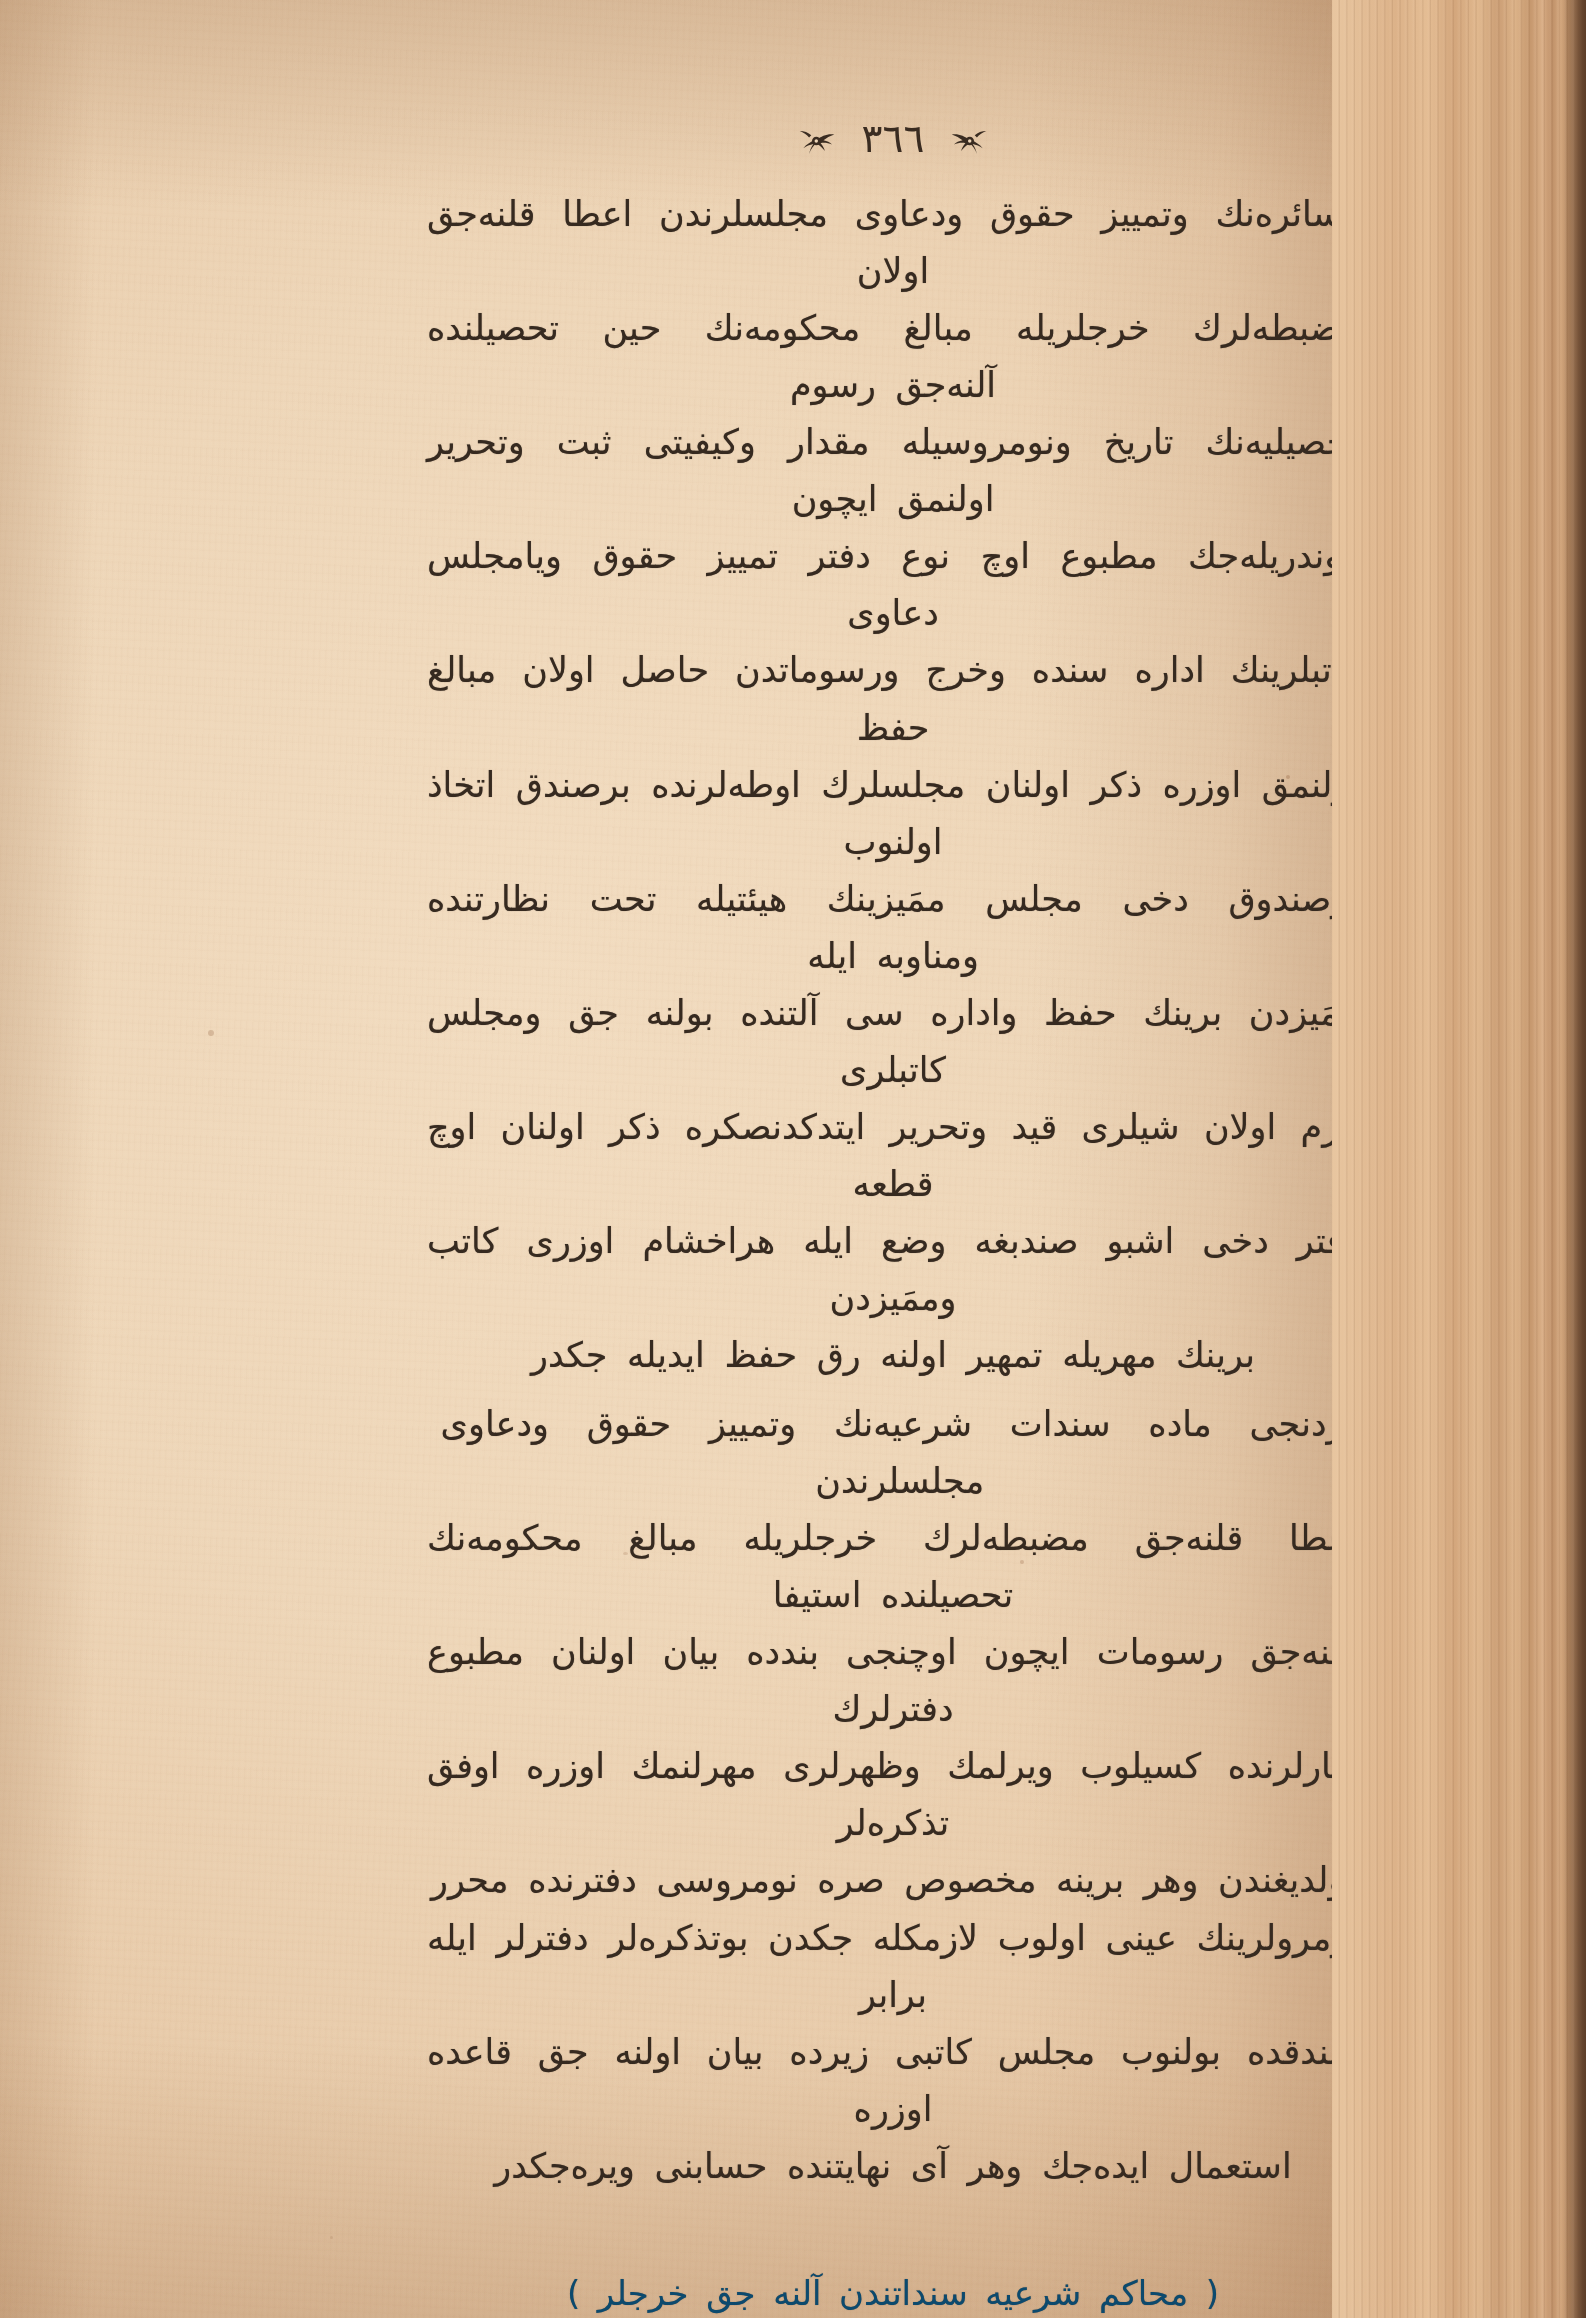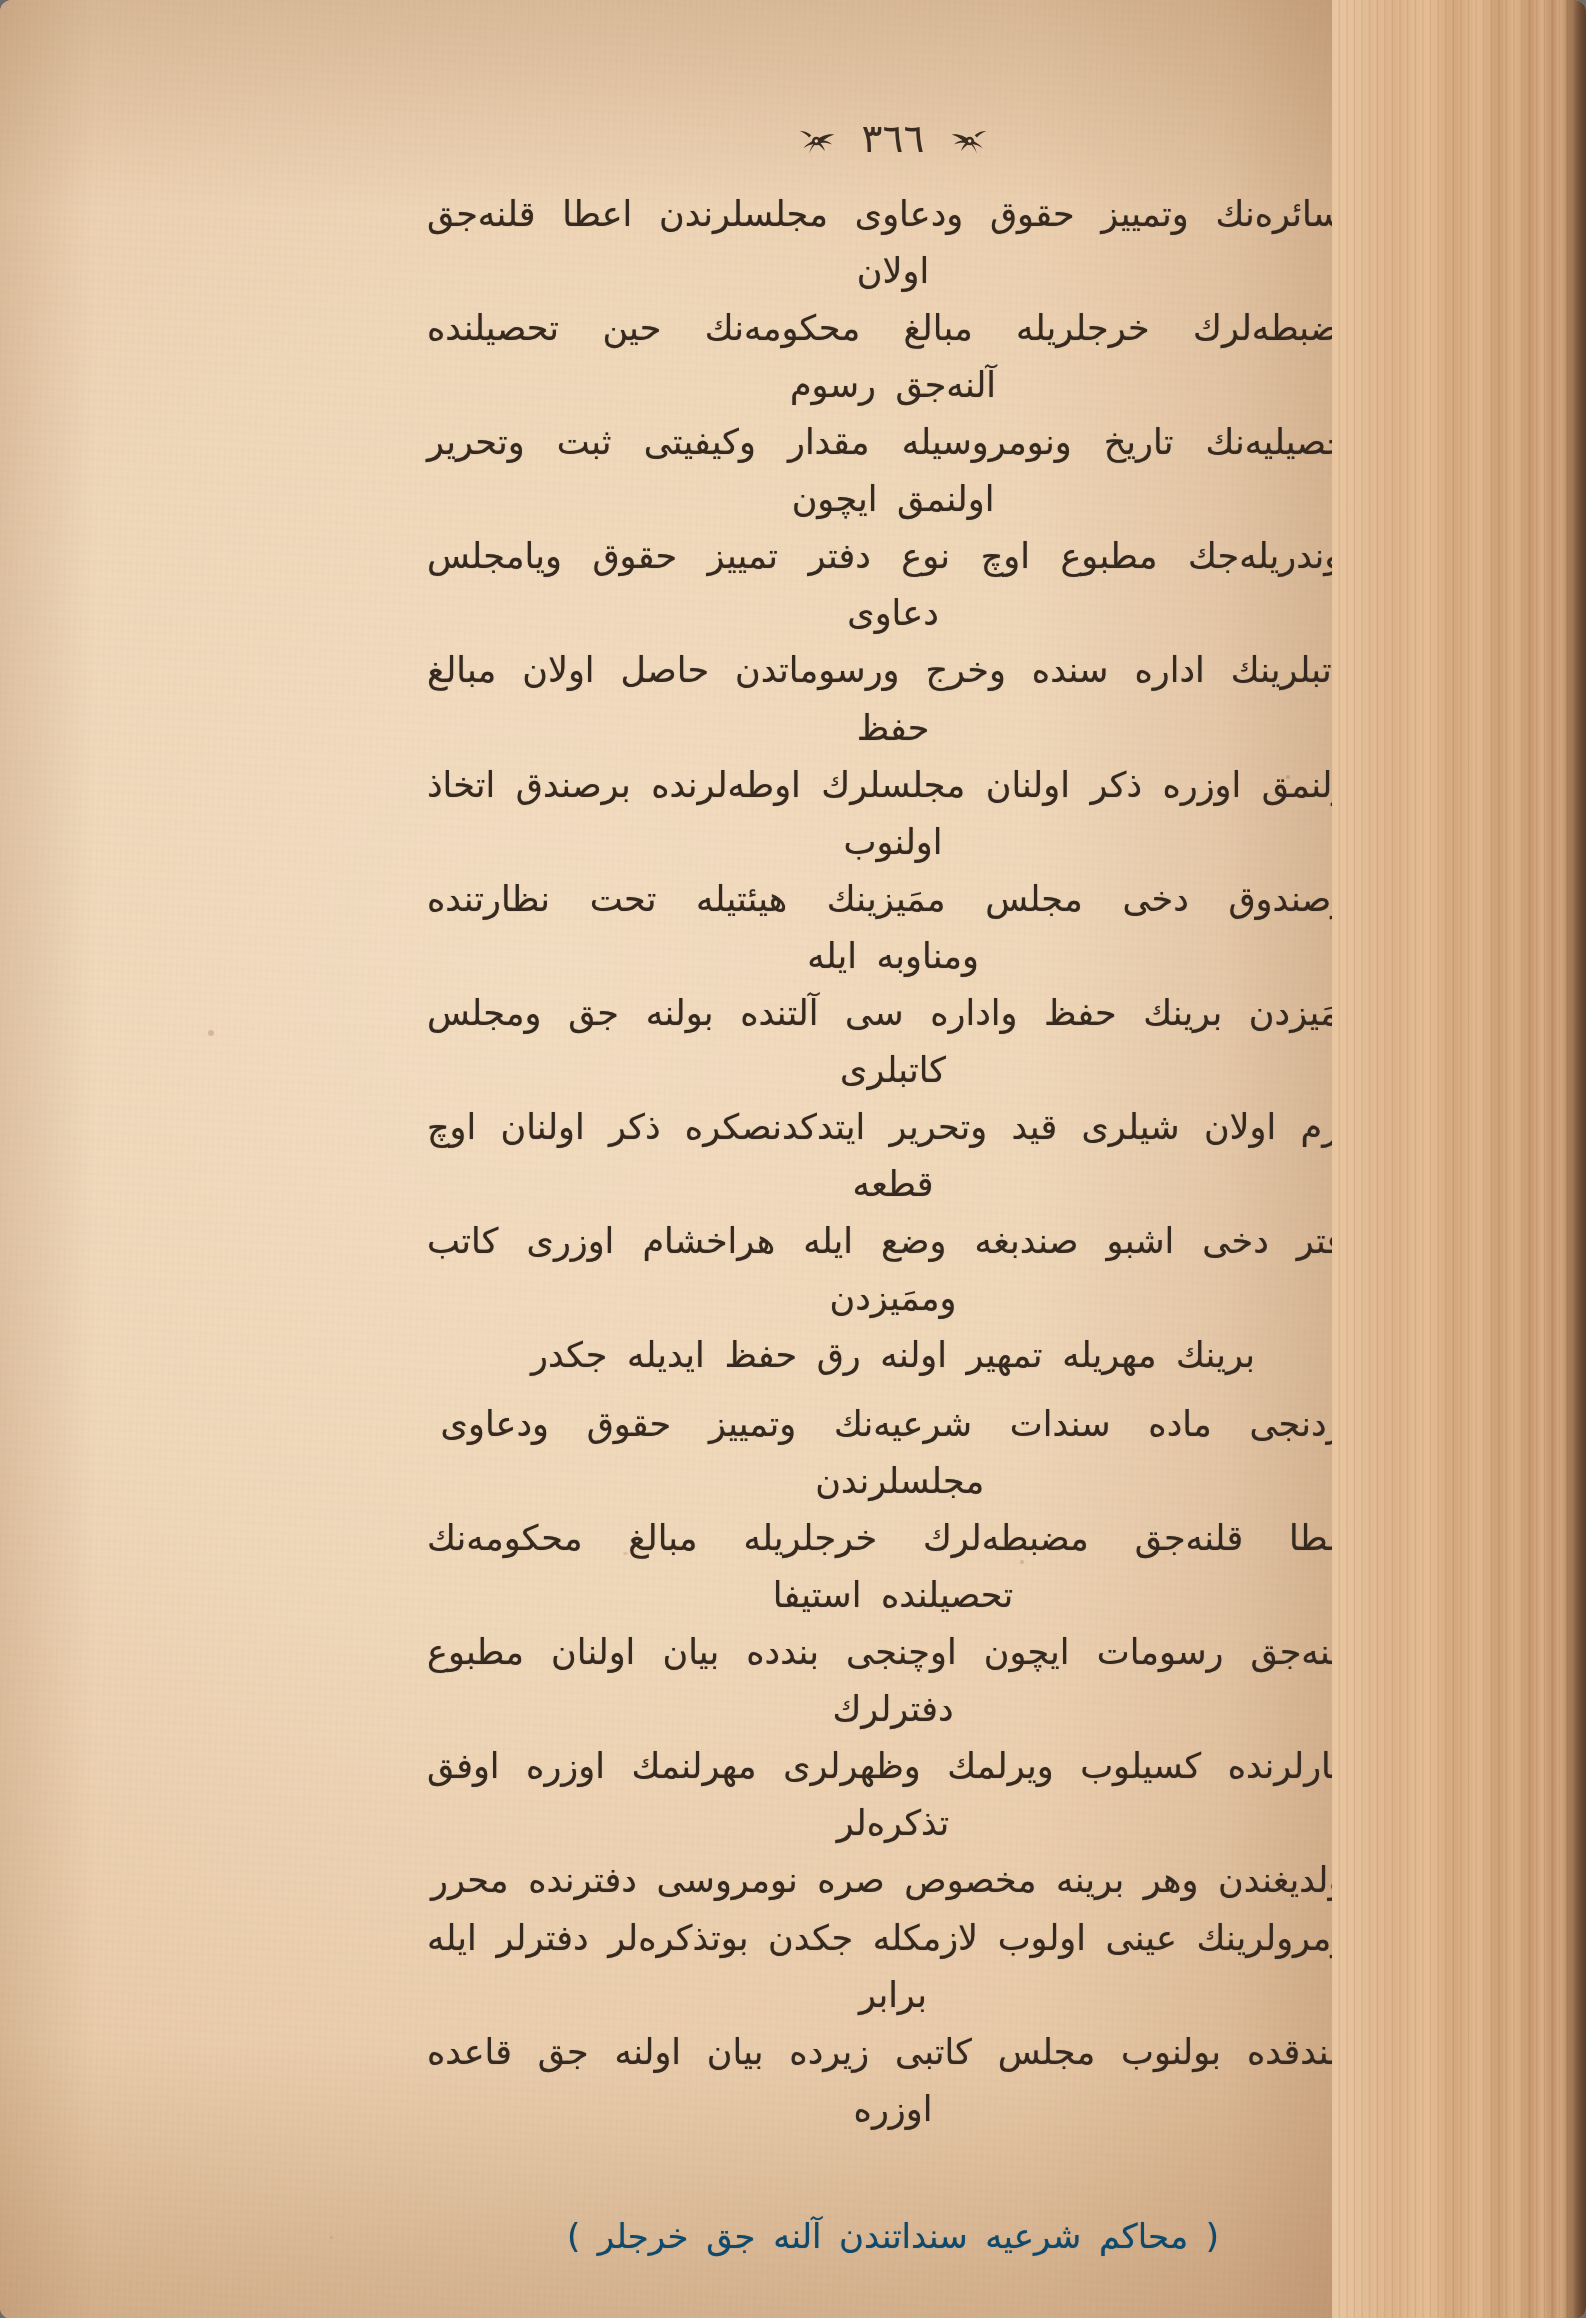--- a/index.html
+++ b/index.html
@@ -12,21 +12,20 @@
     font-family: "DejaVu Sans", sans-serif;
   }
 
   
   .scan {
     position: relative;
     width: 1586px;
     height: 2319px;
     overflow: hidden;
     background: #caa27e;
-    border-radius: 12px;
   }
 
   
   .fore-edge {
     position: absolute;
     top: 0;
     right: 0;
     width: 254px;
     height: 100%;
     background:
@@ -246,20 +245,21 @@
     </div>
 
     <div class="body-block">
       <p class="lead">دردنجى ماده   سندات شرعيه‌نك وتمييز حقوق ودعاوى مجلسلرندن</p>
       <p>اعطا قلنه‌جق مضبطه‌لرك خرجلريله مبالغ محكومه‌نك تحصيلنده استيفا</p>
       <p>قلنه‌جق رسومات ايچون اوچنجى بندده بيان اولنان مطبوع دفترلرك</p>
       <p>كنارلرنده كسيلوب ويرلمك وظهرلرى مهرلنمك اوزره اوفق تذكره‌لر</p>
       <p>اولديغندن وهر برينه مخصوص صره نومروسى دفترنده محرر</p>
       <p>نومرولرينك عينى اولوب لازمكله جكدن بوتذكره‌لر دفترلر ايله برابر</p>
       <p>صندقده بولنوب مجلس كاتبى زيرده بيان اولنه جق قاعده اوزره</p>
+      <p class="tail-center">استعمال ايده‌جك وهر آى نهايتنده حسابنى ويره‌جكدر</p>
     </div>
 
     <div class="section-heading">( محاكم شرعيه سنداتندن آلنه جق خرجلر )</div>
 
   </div>
 
   <div class="vignette"></div>
 
   <div class="fore-edge"></div>
   <div class="edge-shadow"></div>

